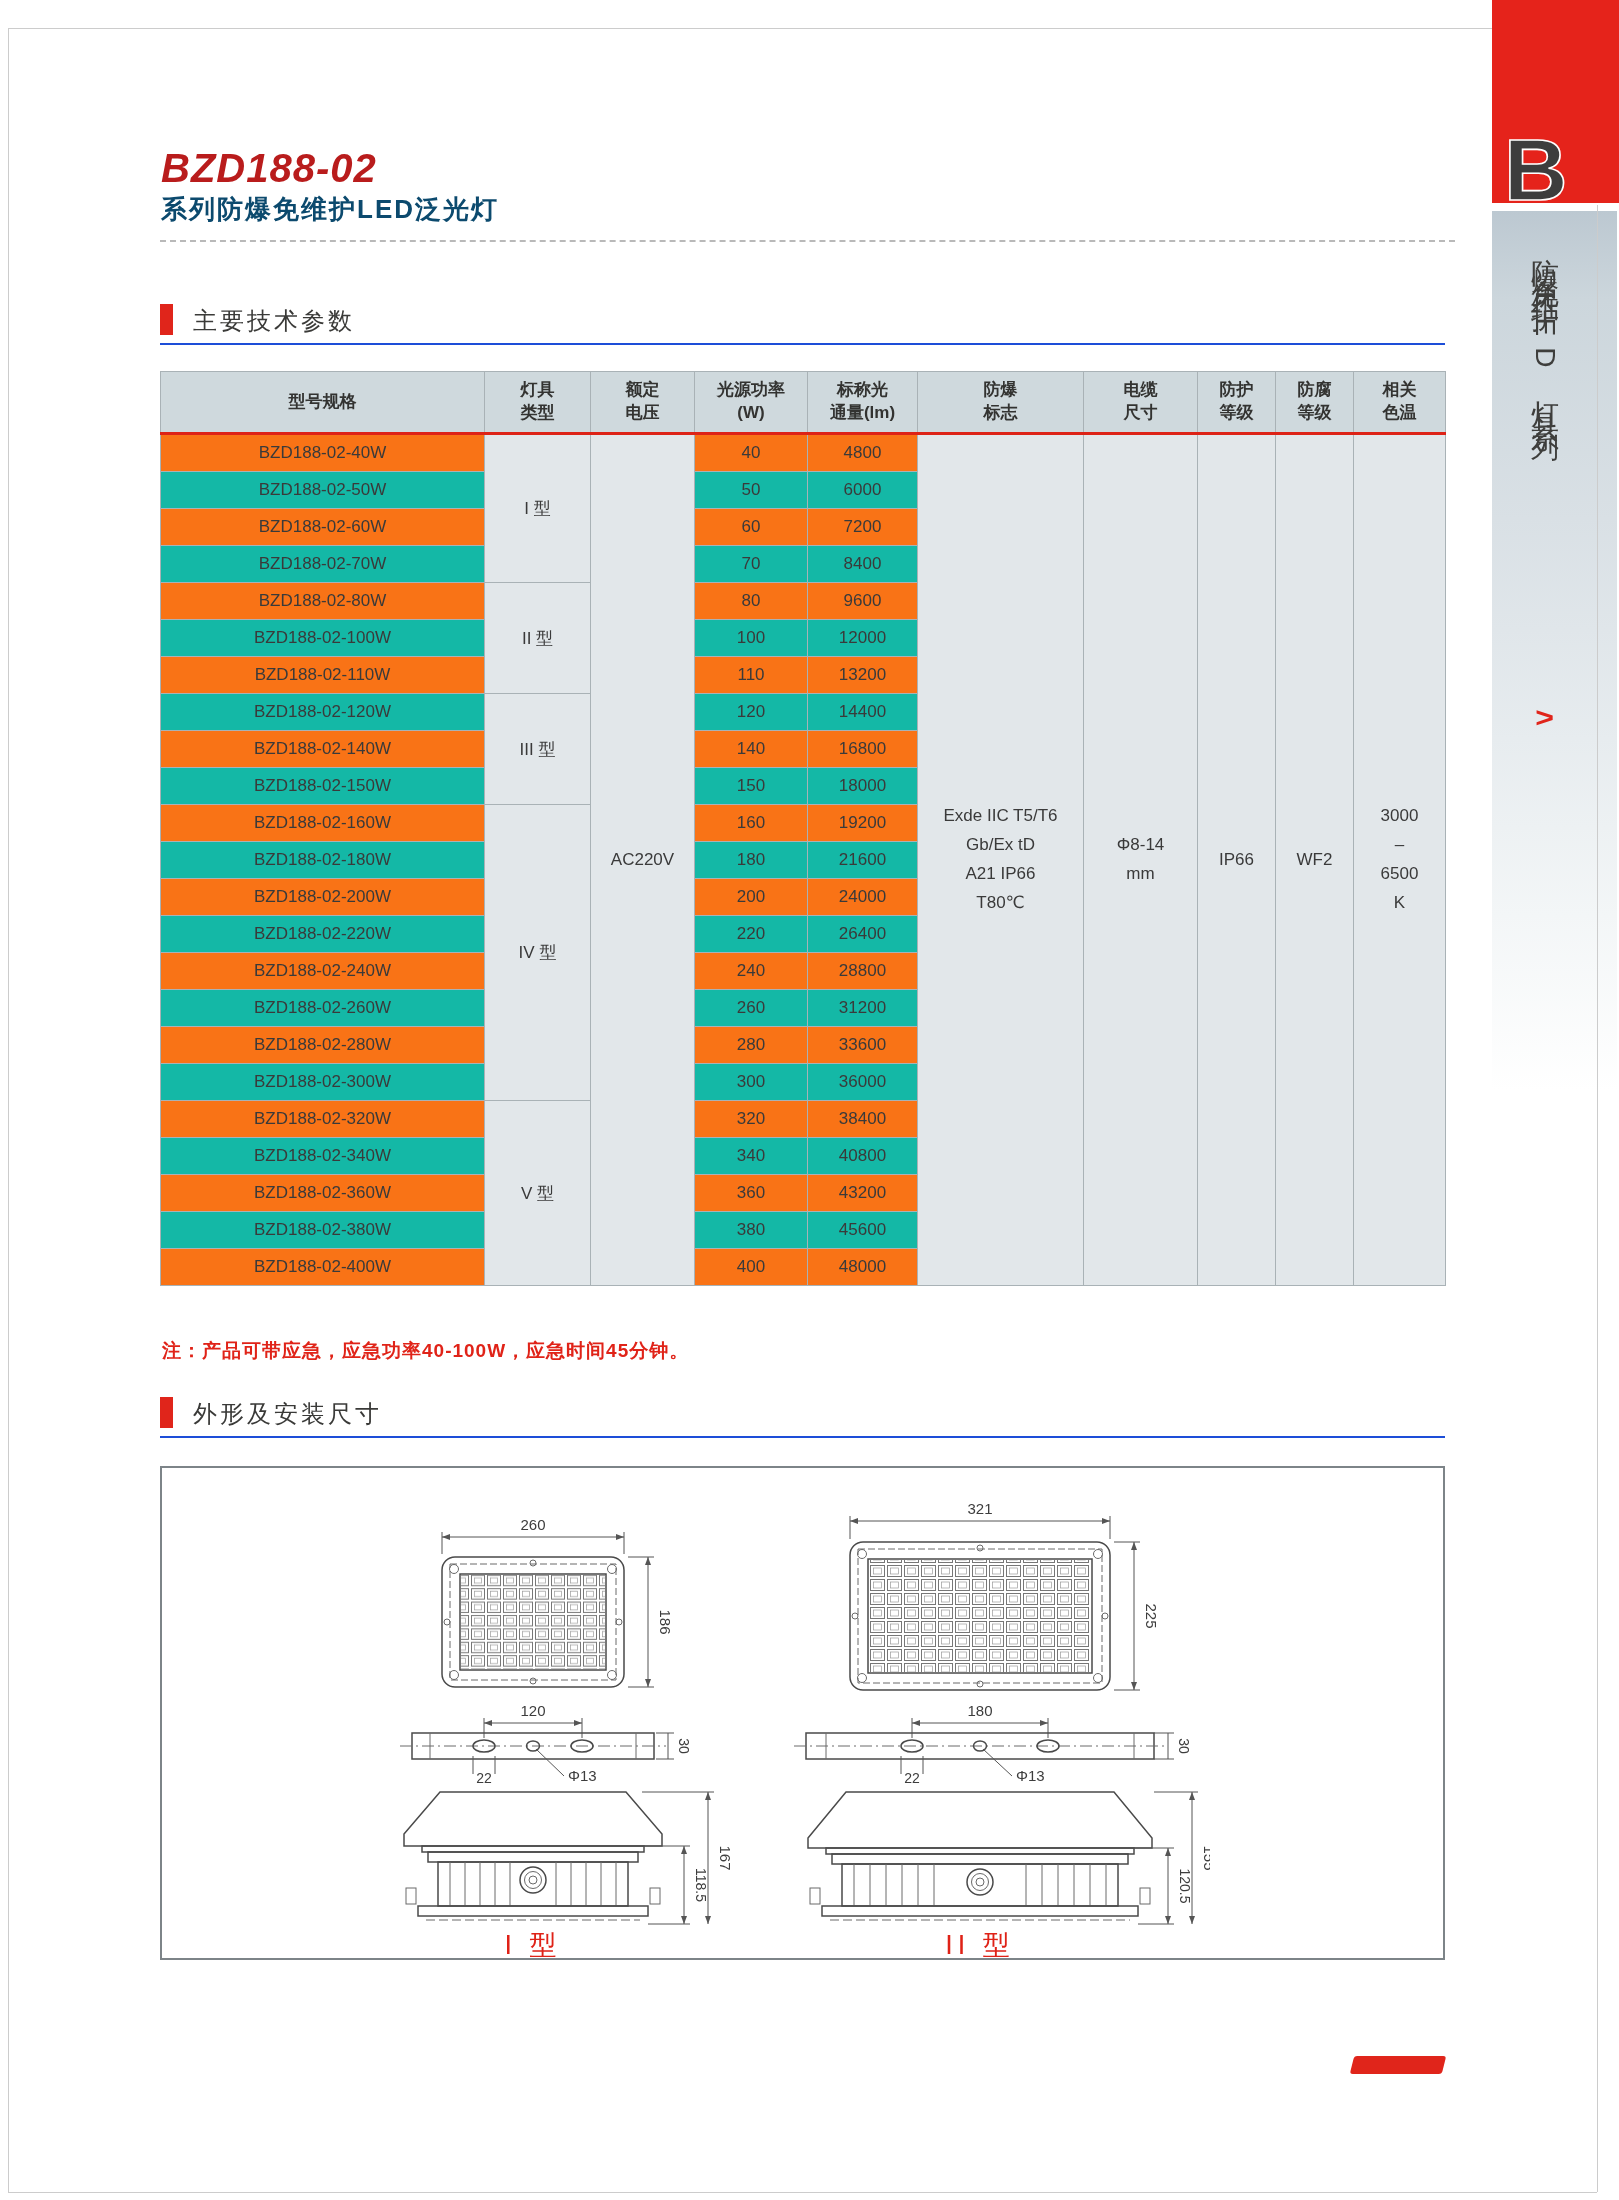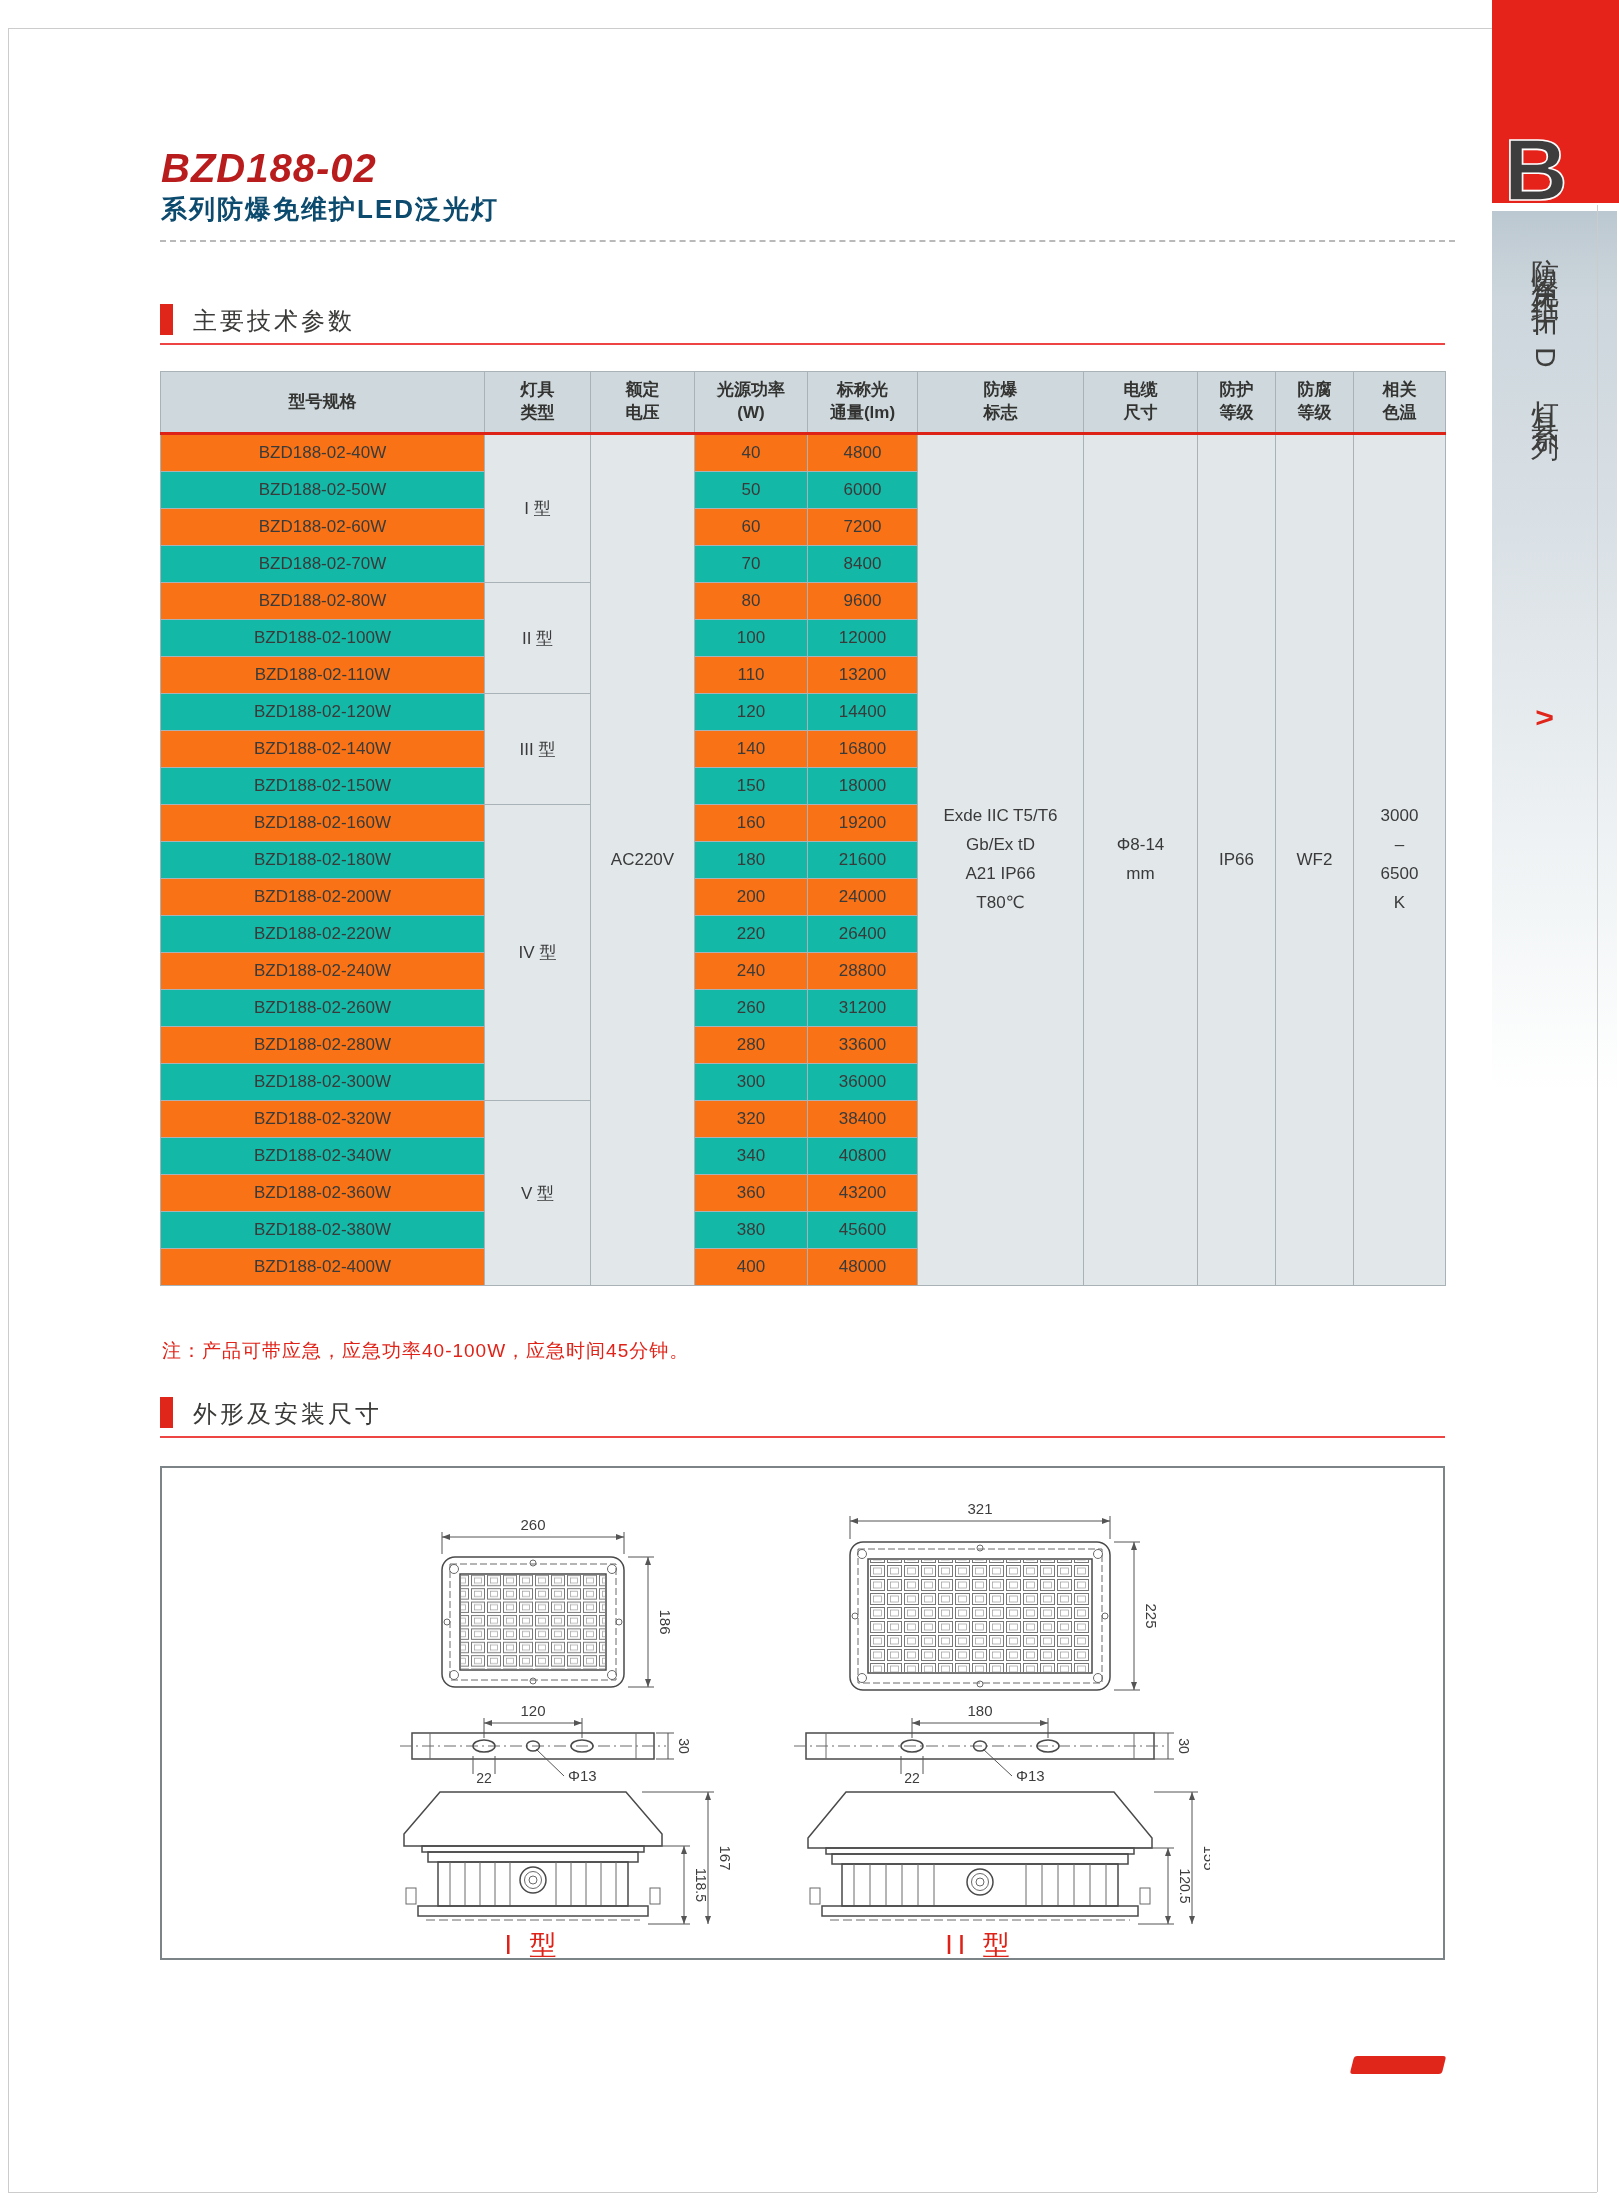--- a/index.html
+++ b/index.html
@@ -25,21 +25,21 @@
   .side-text-inner{margin:0 auto;}
   .side-arrow{
     position:absolute;left:1492px;top:700px;width:105px;text-align:center;z-index:7;
     font-size:32px;font-weight:bold;color:#e0251b;transform:scaleY(0.85);
   }
   
   .doc-title{position:absolute;left:161px;top:146px;font-size:40px;font-weight:bold;color:#b91c1c;letter-spacing:1px;font-style:italic;}
   .doc-subtitle{position:absolute;left:161px;top:192px;font-size:26px;font-weight:bold;color:#0c4a6e;letter-spacing:2px;}
   .dashed-line{position:absolute;left:160px;top:240px;width:1295px;border-top:2px dashed #b9b9b9;}
   
-  .section{position:absolute;left:160px;width:1285px;height:40px;border-bottom:2px solid #ef4444;}
+  .section{position:absolute;left:160px;width:1285px;height:40px;border-bottom:2px solid #1d4ed8;}
   .section .bar{position:absolute;left:0;top:1px;width:13px;height:31px;background:#e0251b;}
   .section .stitle{position:absolute;left:33px;top:2px;font-size:24px;color:#3a3a38;letter-spacing:3px;font-weight:500;}
   #section-specs{top:303px;}
   #section-dims{top:1396px;text-align:center;}
   
   table.spec{
     position:absolute;left:160px;top:371px;width:1285px;
     border-collapse:collapse;table-layout:fixed;
   }
   table.spec th{
@@ -48,21 +48,21 @@
   }
   table.spec td{
     height:36px;border:1px solid #a9b2b6;font-size:17px;color:#3a3a3a;
     text-align:center;vertical-align:middle;padding:0 2px;
   }
   tr.even td{background:#f97316;}
   tr.odd td{background:#14b8a6;}
   table.spec td.merge-cell{background:#e2e7ea;}
   td.pre{white-space:pre-line;line-height:1.7;}
   
-  .note{position:absolute;left:162px;top:1338px;font-size:19px;font-weight:400;color:#e02318;letter-spacing:1px;}
+  .note{position:absolute;left:162px;top:1338px;font-size:19px;font-weight:700;color:#e02318;letter-spacing:1px;}
   
   .dims-box{position:absolute;left:160px;top:1466px;width:1285px;height:494px;border:2px solid #7d8488;box-sizing:border-box;}
   .dims-box svg{position:absolute;top:12px;}
   #drawing-1{left:180px;}
   #drawing-2{left:588px;}
   svg .dwg{stroke:#4a4a4a;fill:none;stroke-width:1.5px;}
   svg .thin{stroke:#6a6a6a;fill:none;stroke-width:1px;}
   svg .dim{stroke:#555555;fill:none;stroke-width:1px;}
   svg text{font-family:"Liberation Sans","DejaVu Sans",sans-serif;fill:#3d3d3d;}
   svg text.dimt{font-size:15px;}

